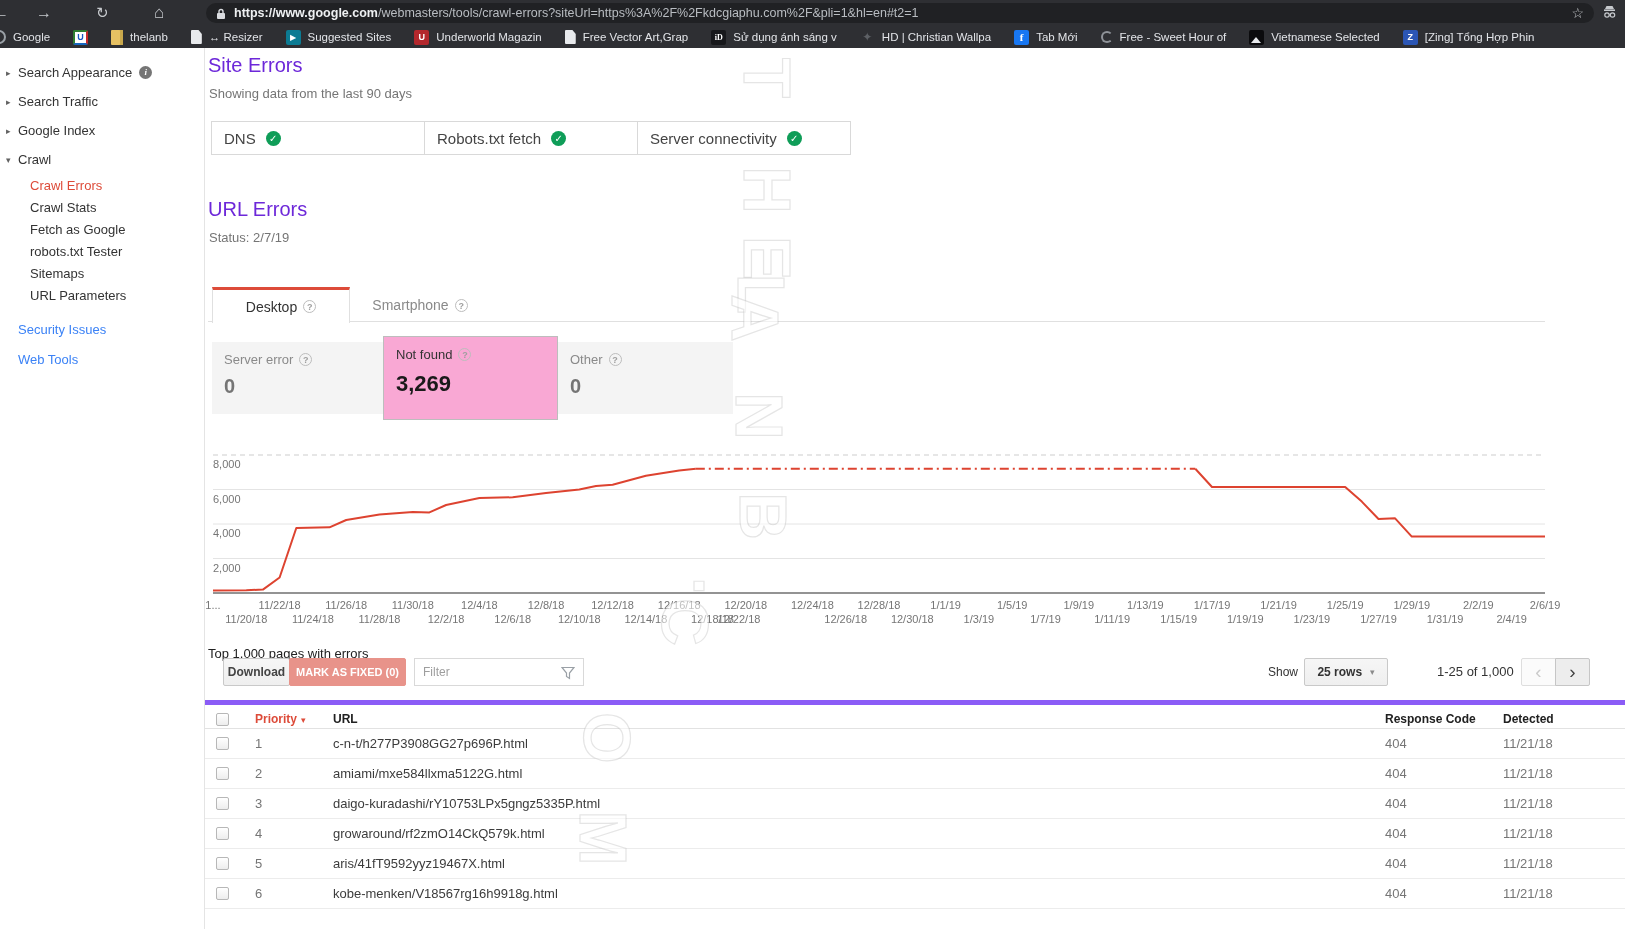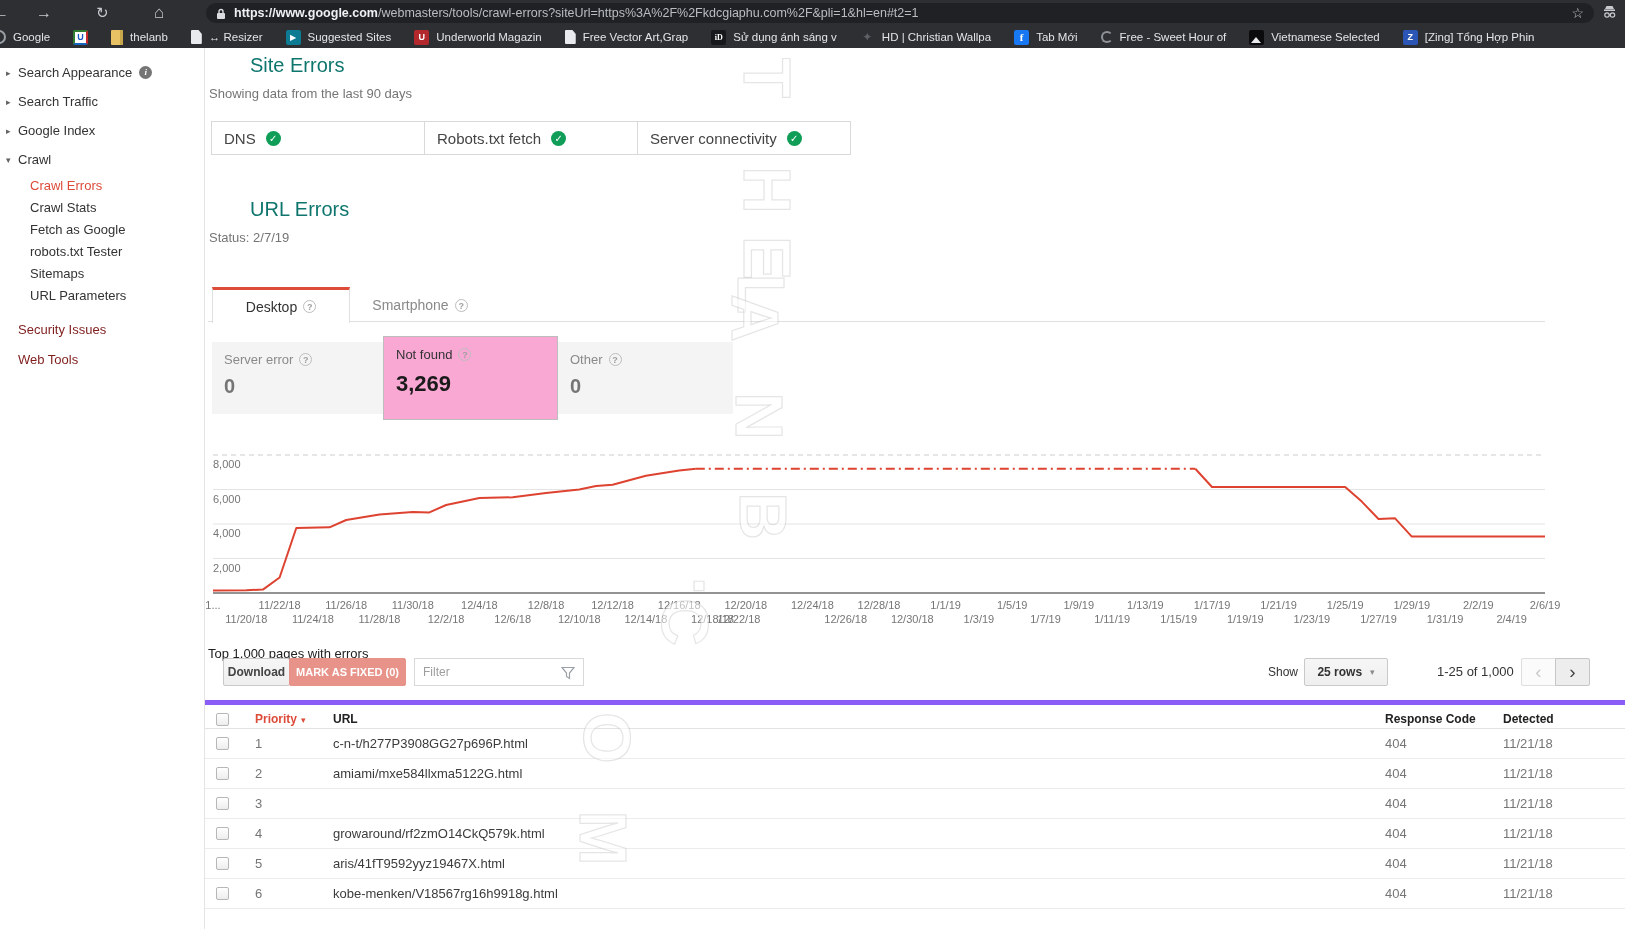--- a/index.html
+++ b/index.html
@@ -43,28 +43,28 @@
   
   .sidebar { position:absolute; left:0; top:48px; width:205px; height:881px; background:#fff;
     border-right:1px solid #e4e4e4; padding-top:10px; z-index:2; }
   .sgroup { height:29px; display:flex; align-items:center; padding-left:6px; cursor:pointer; }
   .arr { width:12px; font-size:9px; color:#616161; }
   .arr.collapsed::before { content:"\25B8"; }
   .arr.expanded::before { content:"\25BE"; }
   .sgroup .lbl { font-size:13px; color:#333; }
   .ssub { height:22px; display:flex; align-items:center; padding-left:30px; font-size:13px; color:#333; cursor:pointer; }
   .ssub.active { color:#dd4b39; }
-  .splain { height:30px; display:flex; align-items:center; padding-left:18px; font-size:13px; color:#7f1d1d; cursor:pointer; }
+  .splain { height:30px; display:flex; align-items:center; padding-left:18px; font-size:13px; color:#3b82f6; cursor:pointer; }
   .splain.first { margin-top:8px; }
   .info-ic { width:13px; height:13px; border-radius:50%; background:#757575; color:#fff; font-size:9px; font-weight:bold;
     font-style:italic; text-align:center; line-height:13px; margin-left:7px; font-family:"Liberation Serif",serif; }
   .info-ic::before { content:"i"; }
 
   
-  .h-sec { position:absolute; font-size:20px; font-weight:400; color:#0f766e;margin-left:42px; }
+  .h-sec { position:absolute; font-size:20px; font-weight:400; color:#6d28d9; }
   #h-site { left:208px; top:54px; }
   #h-url { left:208px; top:198px; }
   .subtle { position:absolute; font-size:13px; color:#757575; }
   #sub-site { left:209px; top:86px; }
   #sub-status { left:209px; top:230px; }
 
   
   .checks { position:absolute; left:212px; top:121px; display:flex; }
   .checkbox-tile { width:214px; height:34px; background:#fff; border:1px solid #d9d9d9; margin-left:-1px;
     display:flex; align-items:center; padding-left:12px; gap:10px; }
@@ -402,20 +402,21 @@
     <div class="trow">
       <span class="cb"></span>
       <span class="c-pr">2</span>
       <span class="c-url">amiami/mxe584llxma5122G.html</span>
       <span class="c-code">404</span>
       <span class="c-det">11/21/18</span>
     </div>
     <div class="trow">
       <span class="cb"></span>
       <span class="c-pr">3</span>
+      <span class="c-url">daigo-kuradashi/rY10753LPx5gngz5335P.html</span>
       <span class="c-code">404</span>
       <span class="c-det">11/21/18</span>
     </div>
     <div class="trow">
       <span class="cb"></span>
       <span class="c-pr">4</span>
       <span class="c-url">growaround/rf2zmO14CkQ579k.html</span>
       <span class="c-code">404</span>
       <span class="c-det">11/21/18</span>
     </div>

